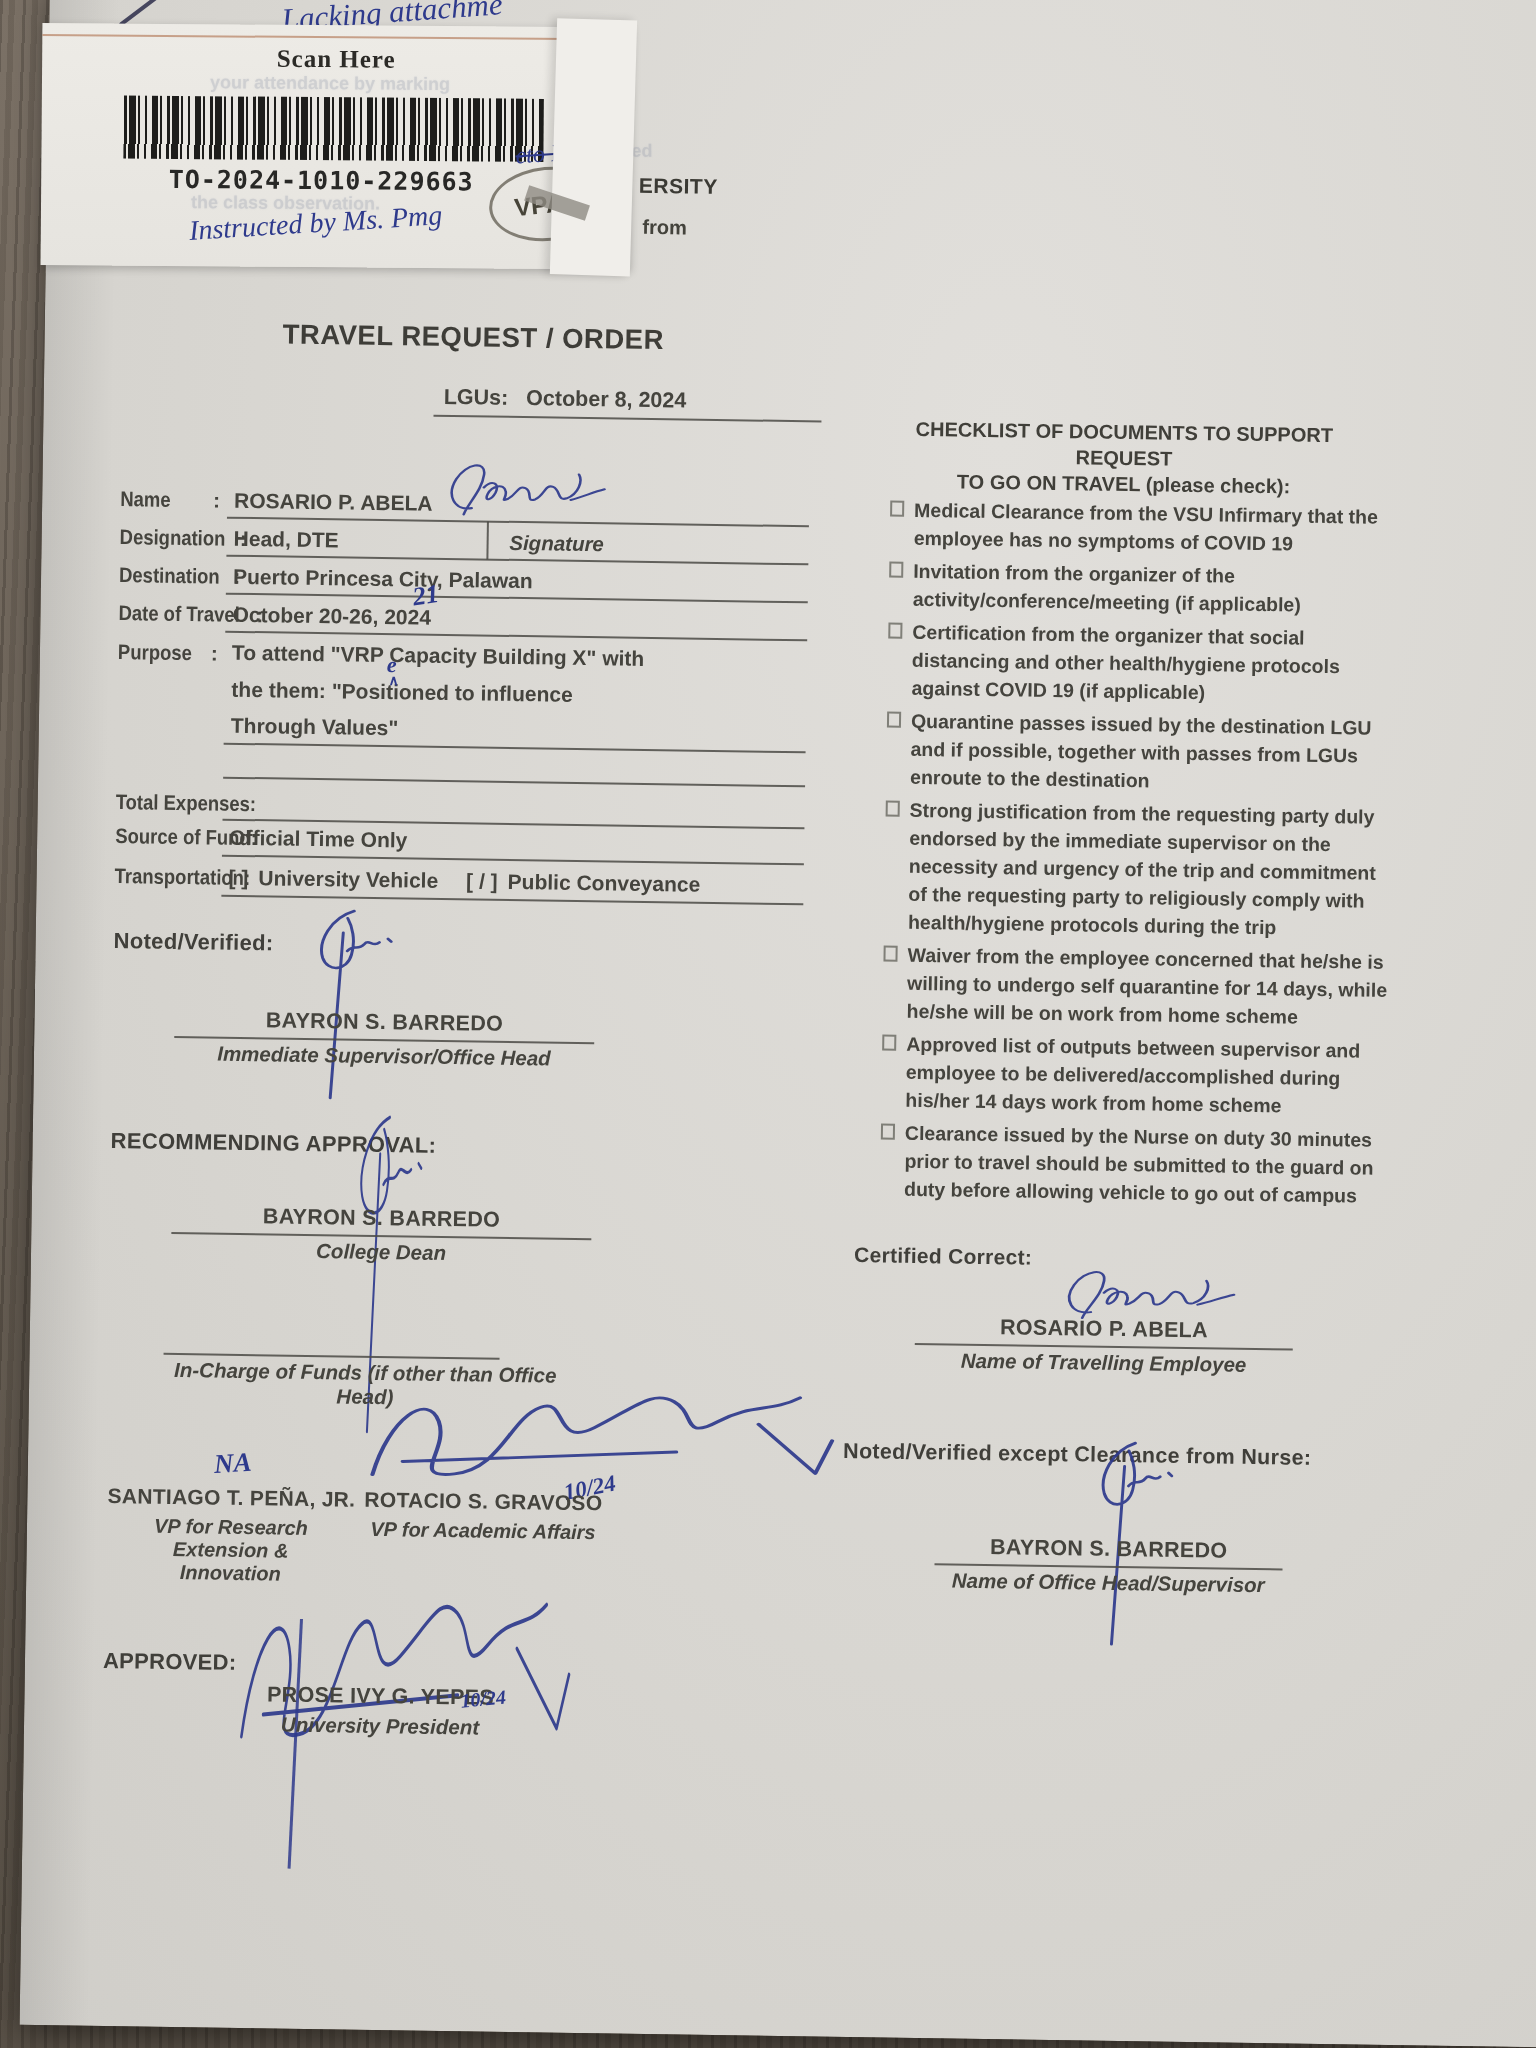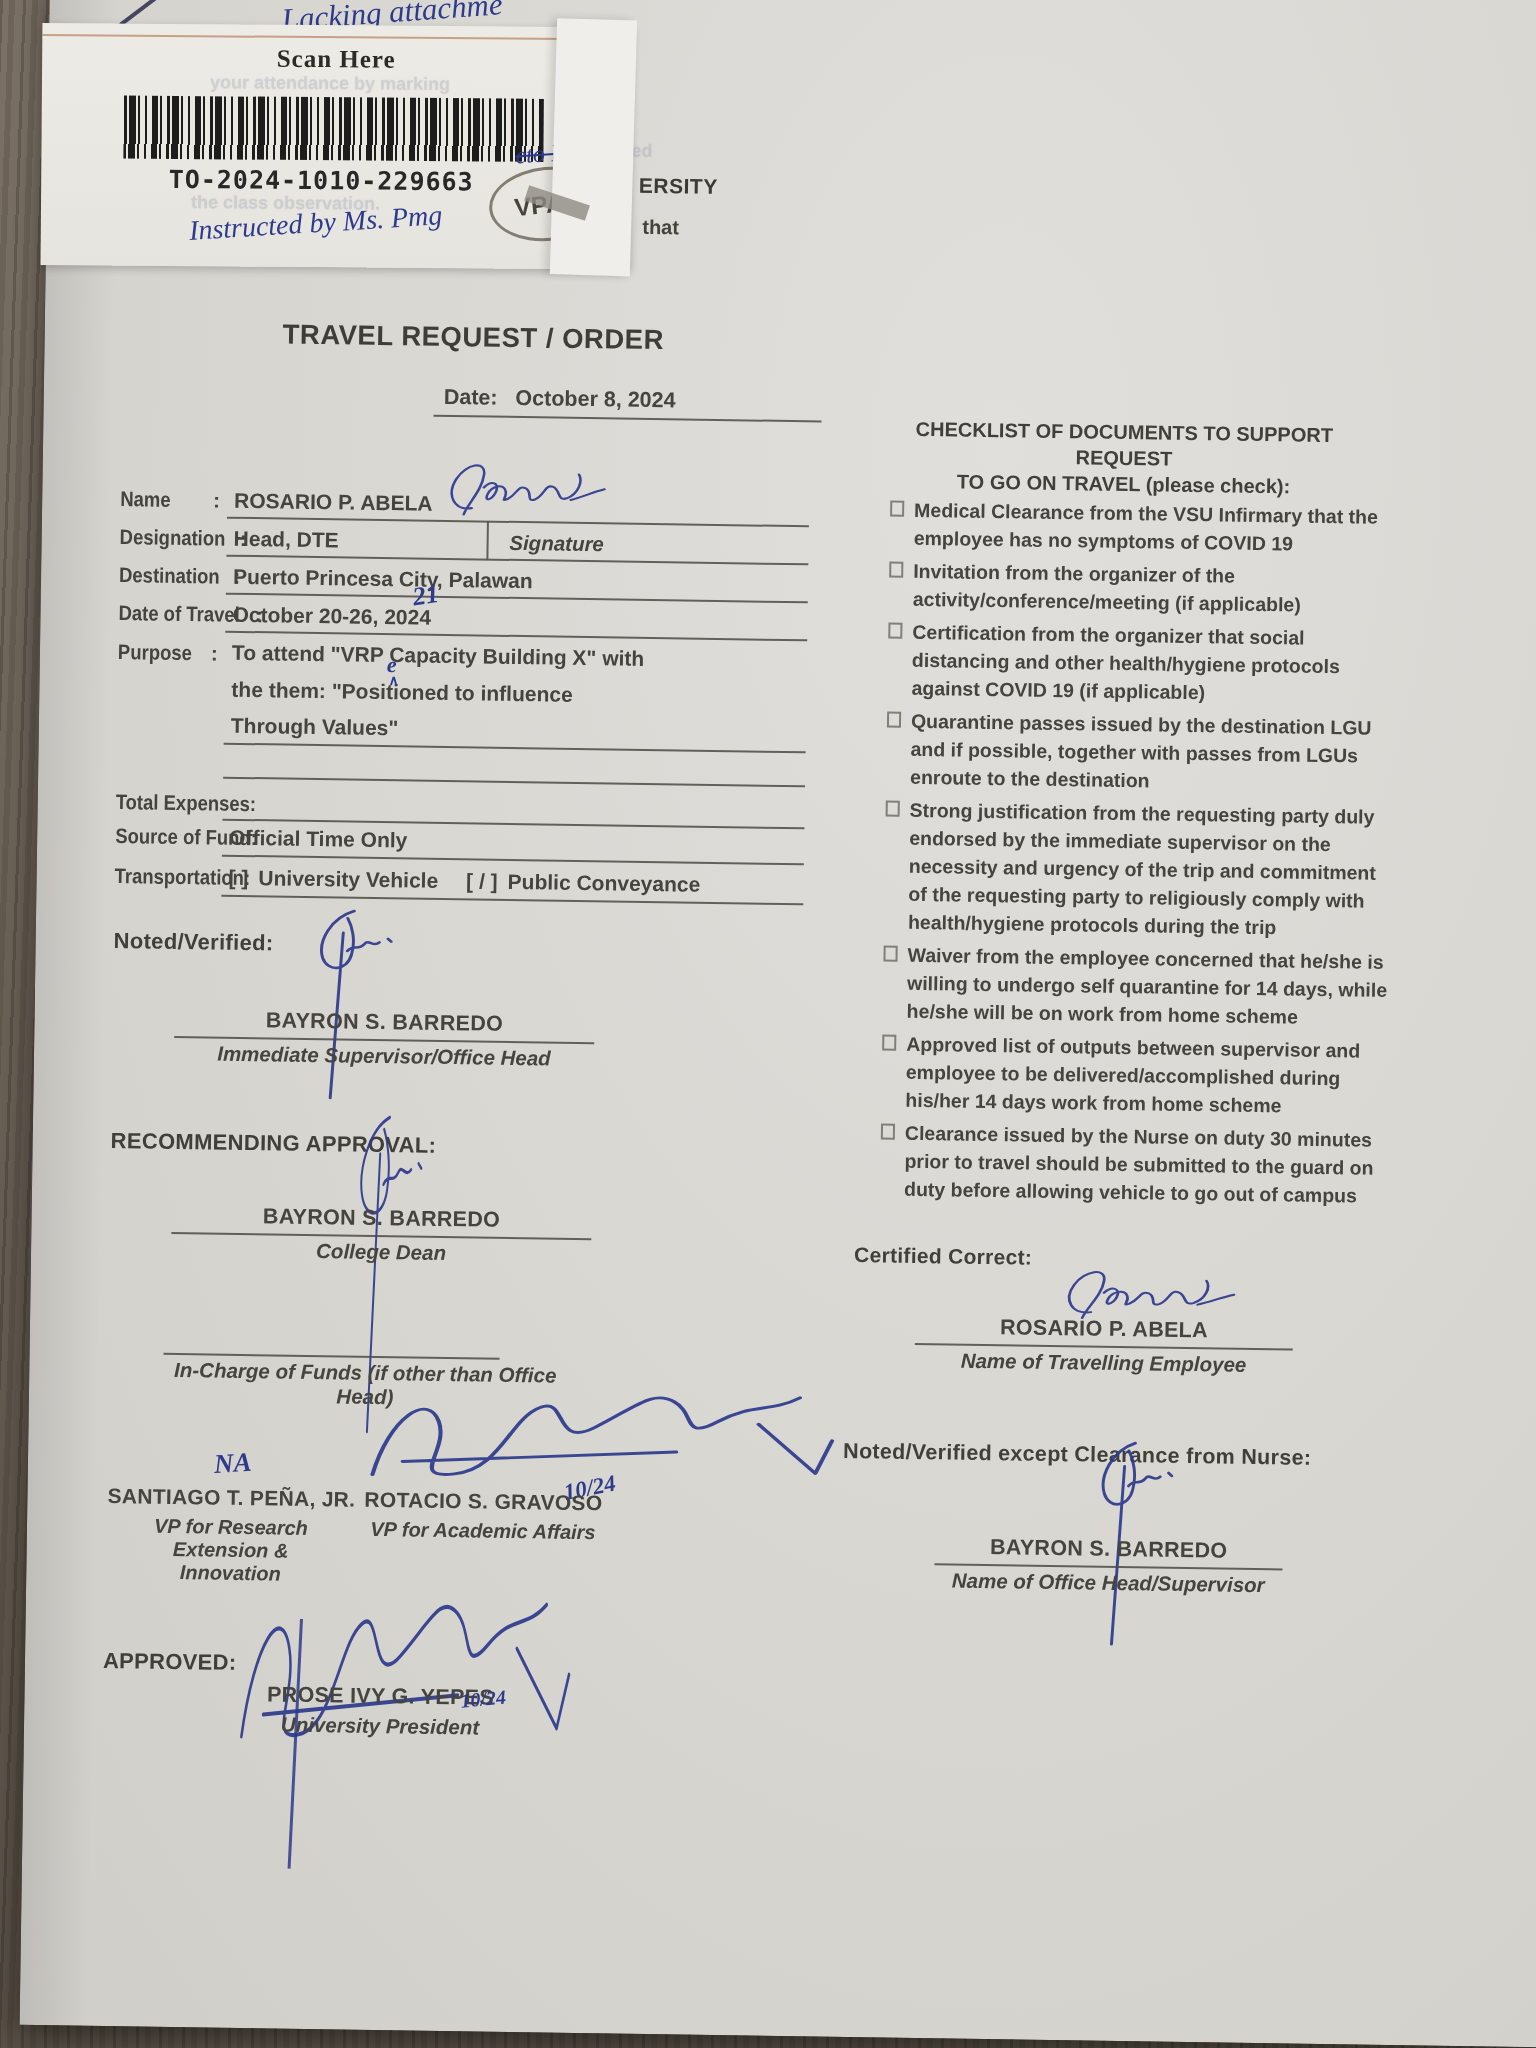--- a/index.html
+++ b/index.html
@@ -88,40 +88,40 @@
 <div class="paper">
 
   <div class="abs hw" style="left:232px;top:14px;font-size:31px;transform:rotate(-5deg);white-space:nowrap">Lacking attachme</div>
   <div class="abs" style="left:540px;top:74px;font-size:34px;color:#2c3470;font-weight:700">↓</div>
 
   <svg class="abs sig" style="left:62px;top:2px" width="70" height="50" viewBox="0 0 70 50">
       <path d="M64 4 L10 46" stroke-width="4" style="stroke:#3a3a55"></path>
     </svg>
 
   <div class="abs" style="left:592px;top:190px;font-weight:700;font-size:21px;color:#3b3a34;letter-spacing:.5px">ERSITY</div>
-  <div class="abs" style="left:596px;top:232px;font-weight:600;font-size:20px;color:#44433c">that</div>
+  <div class="abs" style="left:596px;top:232px;font-weight:600;font-size:20px;color:#44433c">from</div>
   <div class="abs bleed" style="left:470px;top:158px;font-size:18px;transform:rotate(-1deg)">d demonstrated</div>
 
   <div class="sticker">
     <div class="sticker-rule"></div>
     <div class="abs bleed" style="left:168px;top:48px;font-size:18px">your attendance by marking</div>
     <div class="abs bleed" style="left:150px;top:168px;font-size:18px">the class observation.</div>
     <div class="scan-here">Scan Here</div>
     <div class="barcode"></div>
     <div class="to-number">TO-2024-1010-229663</div>
     <div class="abs hw" style="left:148px;top:182px;font-size:28px;transform:rotate(-4deg);white-space:nowrap">Instructed by Ms. Pmg</div>
     <div class="abs hw" style="left:474px;top:114px;font-size:24px;text-decoration:line-through;transform:rotate(-4deg)">eto P</div>
     <div class="circle-note">VPAA</div>
     <div class="flap"></div>
     <div class="flap-band"></div>
   </div>
 
   <div class="abs t-title" style="left:238px;top:340px">TRAVEL REQUEST / ORDER</div>
   <div class="abs t-date" style="left:400px;top:404px">
-    <span>Date:</span>&nbsp;&nbsp;
+    <span>LGUs:</span>&nbsp;&nbsp;
     <span>October 8, 2024</span>
   </div>
   <div class="uline" style="left:390px;top:434px;width:388px"></div>
 
   <div class="row" style="top:510px">
     <span class="rl-wrap">
         <span class="rl">Name</span>
         <span>:</span>
       </span>
     <span class="rv">ROSARIO P. ABELA</span>

